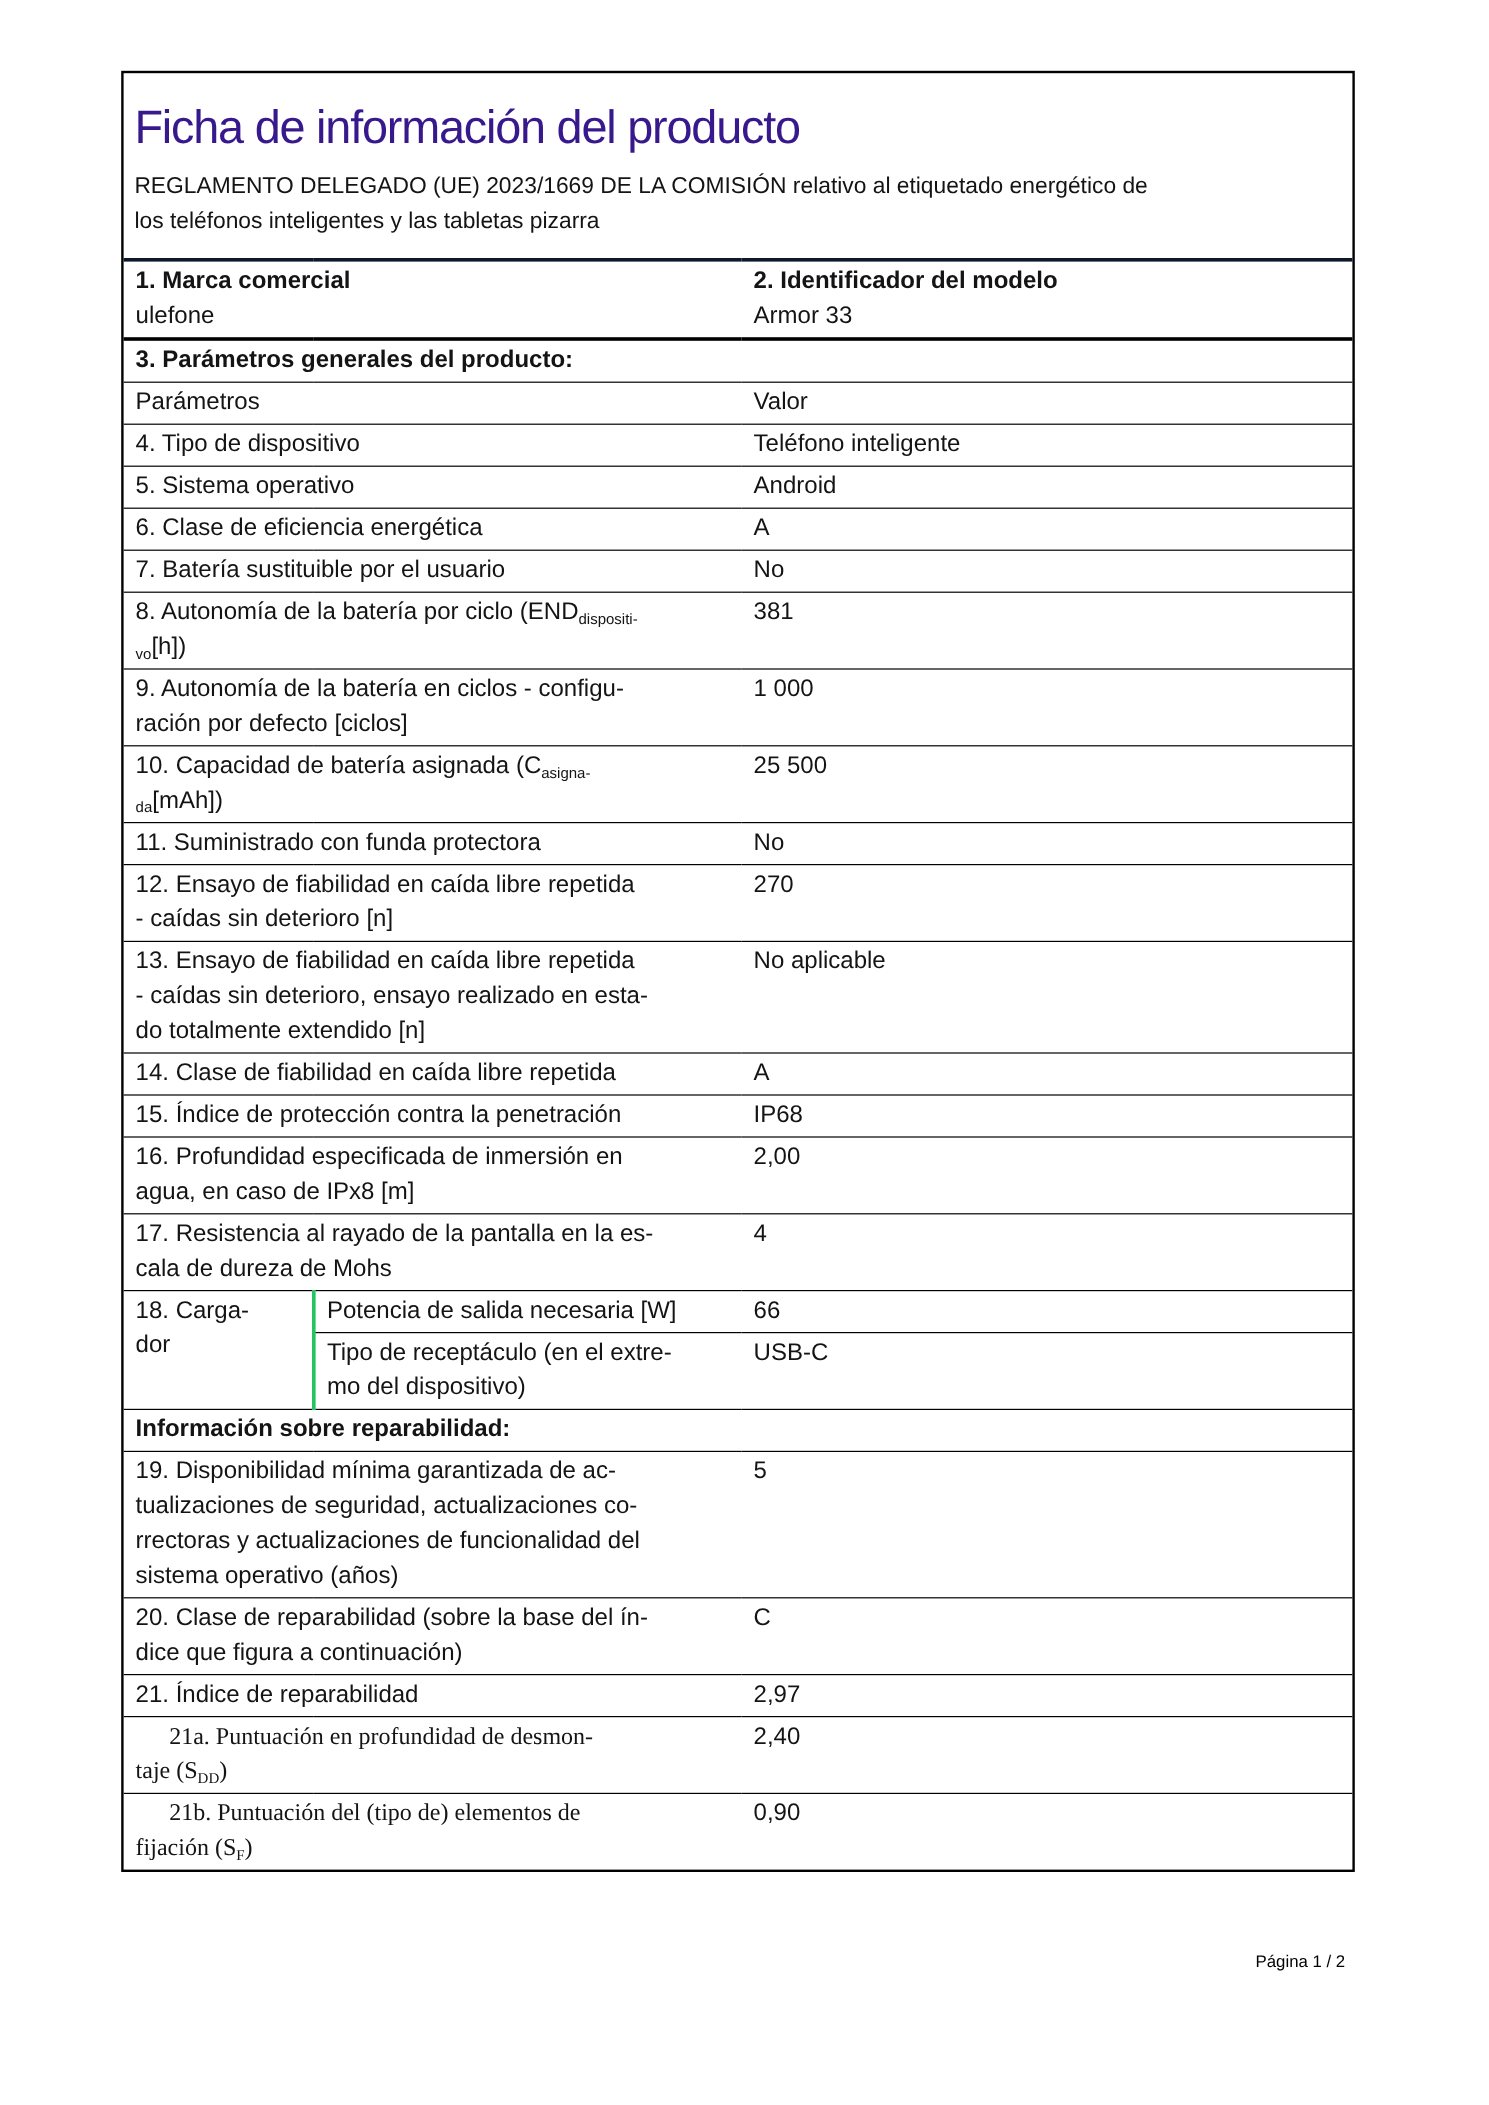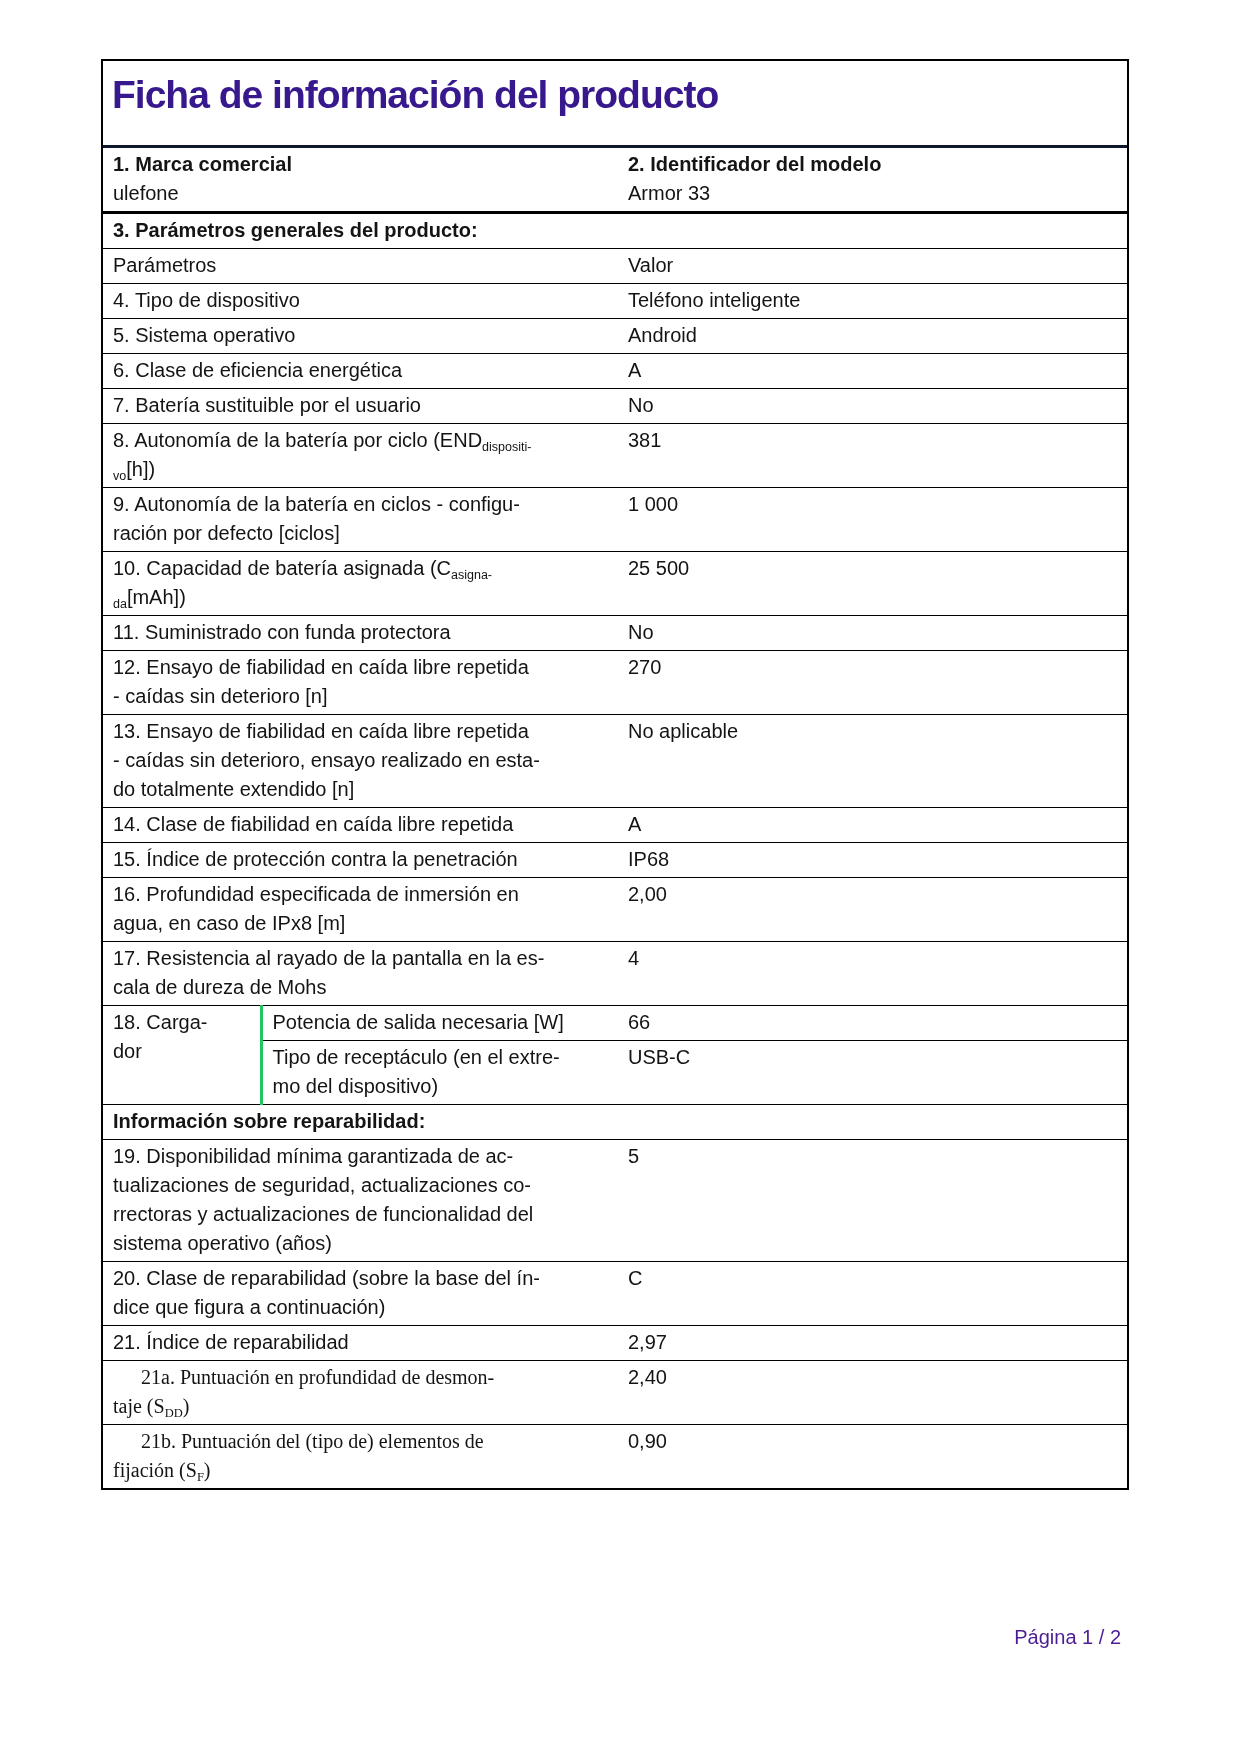--- a/index.html
+++ b/index.html
@@ -7,22 +7,22 @@
     width:1241px;height:1754px;position:relative;background:#ffffff;
     font-family:"Liberation Sans", sans-serif;color:#141414;
     -webkit-font-smoothing:antialiased;
   }
   .sheet{
     position:absolute;left:101px;top:59px;width:1028px;
     border:2px solid #000;box-sizing:border-box;background:#fff;
   }
   .header{padding:8px 14px 16px 9px;}
   .title{
-    color:#38198d;font-size:39px;font-weight:bold;
-    margin:4px 0 12px 0;letter-spacing:-1px;
+    color:#38198d;font-size:39px;font-weight:normal;
+    margin:16px 0 12px 0;letter-spacing:-1px;
   }
   .regulation{font-size:19px;line-height:29px;margin:0;}
   .regulation .line{display:block;white-space:nowrap;}
   table.product{
     width:100%;border-collapse:collapse;table-layout:fixed;
     font-size:20px;
   }
   table.product td{
     vertical-align:top;padding:2px 4px 3px 10px;line-height:29px;
     border-top:1px solid #000;
@@ -31,29 +31,33 @@
   tr.brand-row td{border-top:3px solid #0f172a;border-bottom:3px solid #000;}
   td.section-cell{font-weight:bold;}
   .brand-label{font-weight:bold;}
   td.group-label-cell{border-right:3px solid #22c55e;}
   td.sub-label-cell{padding-left:14px;}
   td.value-cell{padding-left:10px;}
   td.indent{text-indent:28px;font-family:Liberation Serif, serif;}
   sub{font-size:12.5px;line-height:0;vertical-align:-4px;letter-spacing:0;}
   .footer{
     position:absolute;top:1626px;right:120px;
-    font-size:20px;color:#4c1d95;
+    font-size:14px;color:#000000;
   }
 </style>
 </head>
 <body>
 
 <div class="sheet">
   <div class="header">
     <h1 class="title">Ficha de información del producto</h1>
+    <p class="regulation">
+        <span class="line">REGLAMENTO DELEGADO (UE) 2023/1669 DE LA COMISIÓN relativo al etiquetado energético de</span>
+        <span class="line">los teléfonos inteligentes y las tabletas pizarra</span>
+      </p>
   </div>
   <table class="product">
     <colgroup>
       <col style="width:158px">
       <col style="width:357px">
       <col>
     </colgroup>
     <tbody>
         <tr class="brand-row">
           <td class="" colspan="2">

